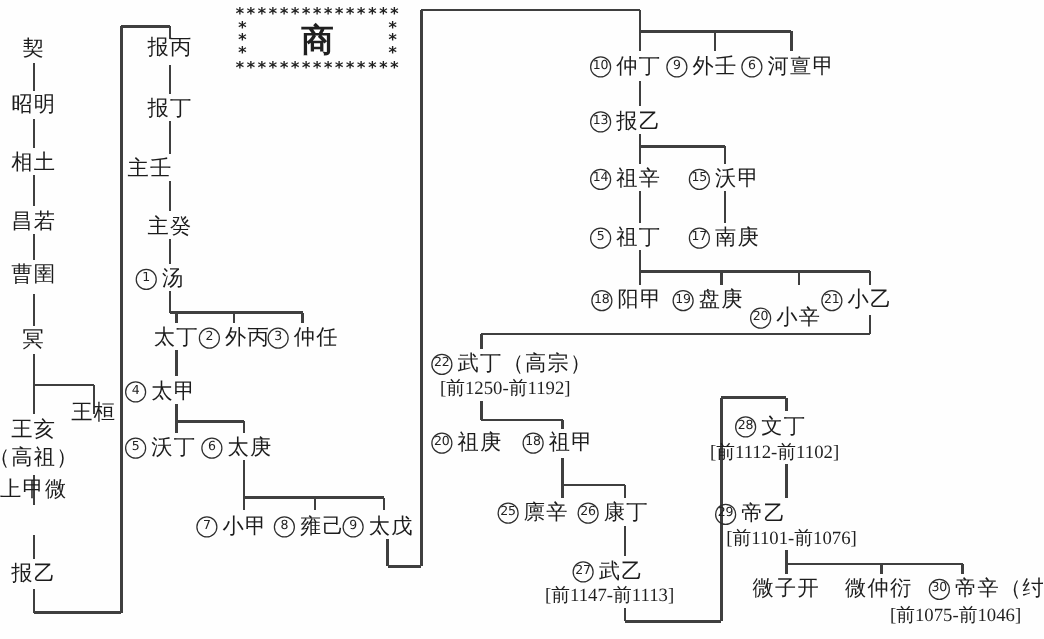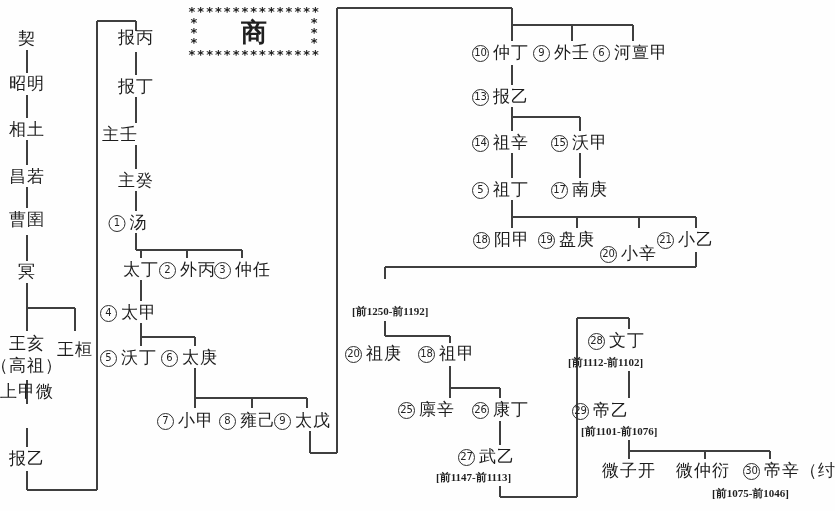--- a/index.html
+++ b/index.html
@@ -15,22 +15,22 @@
   .node.c{transform:translateX(-50%);}
   .node.stack{flex-direction:column;line-height:22px;letter-spacing:0;}
   .num{
     display:inline-flex;align-items:center;justify-content:center;flex:none;
     width:15px;height:15px;border:1.5px solid #2e2e2e;border-radius:50%;
     font-family:"DejaVu Sans","Liberation Sans",sans-serif;
     font-size:10px;line-height:1;letter-spacing:0;margin-right:4px;color:#222;
   }
   .nm{letter-spacing:1px;}
   .dates{
-    position:absolute;white-space:nowrap;font-size:11px;line-height:16px;
-    letter-spacing:0;color:#1f1f1f;font-weight:bold;
+    position:absolute;white-space:nowrap;font-size:15px;line-height:16px;
+    letter-spacing:0;color:#1f1f1f;
   }
   .tbox{position:absolute;left:188px;top:6px;width:132px;color:#1f1f1f;text-align:center;}
   .trow{font-family:"DejaVu Sans Mono","Liberation Mono",monospace;font-weight:bold;
         font-size:13px;line-height:11px;letter-spacing:1px;white-space:nowrap;}
   .tmid{display:flex;justify-content:space-between;align-items:center;padding:1px 2px;}
   .tside{font-family:"DejaVu Sans Mono","Liberation Mono",monospace;font-weight:bold;
          font-size:13px;line-height:10px;white-space:pre-line;}
   .tname{font-size:26px;font-weight:bold;letter-spacing:0;line-height:28px;}
 </style>
 </head>
@@ -89,21 +89,21 @@
   <div class="node c" style="left:27px;top:210px">
       <span class="nm">曹圉</span>
     </div>
   <div class="node c" style="left:27px;top:262px">
       <span class="nm">冥</span>
     </div>
   <div class="node c stack" style="left:27px;top:333px">
     <span class="nm">王亥</span>
     <span class="nm">（高祖）</span>
   </div>
-  <div class="node c" style="left:75px;top:340px">
+  <div class="node c" style="left:75px;top:320px">
       <span class="nm">王桓</span>
     </div>
   <div class="node c" style="left:27px;top:382px">
       <span class="nm">上甲微</span>
     </div>
   <div class="node c" style="left:27px;top:449px">
       <span class="nm">报乙</span>
     </div>
 
   <div class="node c" style="left:136px;top:28px">
@@ -200,35 +200,39 @@
     </div>
   <div class="node" style="left:600px;top:244px">
       <span class="num">20</span>
       <span class="nm">小辛</span>
     </div>
   <div class="node" style="left:657px;top:230px">
       <span class="num">21</span>
       <span class="nm">小乙</span>
     </div>
 
+  <div class="node" style="left:345px;top:281px">
+      <span class="num">22</span>
+      <span class="nm">武丁（高宗）</span>
+    </div>
   <div class="dates" style="left:352px;top:303px">[前1250-前1192]</div>
 
   <div class="node" style="left:345px;top:344px">
       <span class="num">20</span>
       <span class="nm">祖庚</span>
     </div>
   <div class="node" style="left:418px;top:344px">
       <span class="num">18</span>
       <span class="nm">祖甲</span>
     </div>
   <div class="node" style="left:398px;top:400px">
       <span class="num">25</span>
       <span class="nm">廪辛</span>
     </div>
-  <div class="node" style="left:472px;top:400px">
+  <div class="node" style="left:462px;top:400px">
       <span class="num">26</span>
       <span class="nm">康丁</span>
     </div>
 
   <div class="node" style="left:458px;top:447px">
       <span class="num">27</span>
       <span class="nm">武乙</span>
     </div>
   <div class="dates" style="left:436px;top:469px">[前1147-前1113]</div>
 

